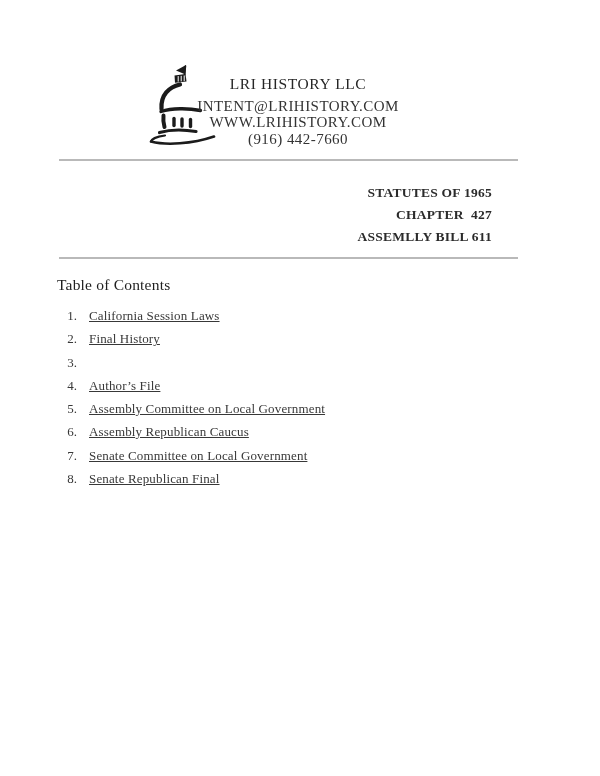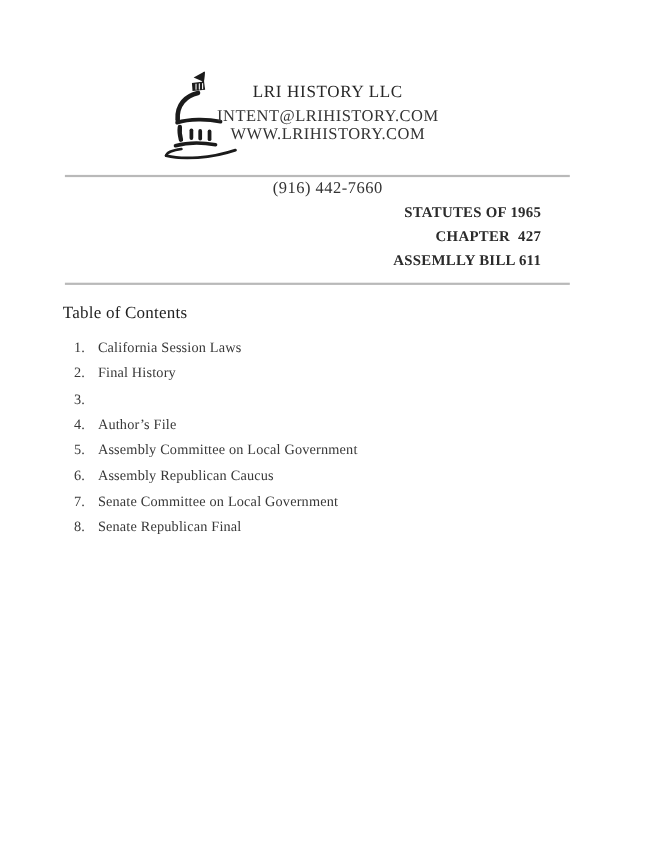--- a/index.html
+++ b/index.html
@@ -20,21 +20,21 @@
   .head-line { position:absolute; left:0; right:4px; text-align:center; color:#2b2b2b; }
   .company {
     top: 75px;
     font-size: 15.5px;
     letter-spacing: 0.6px;
     color: #262626;
   }
   .contact { font-size: 15px; letter-spacing: 0.45px; color:#333333; }
   .contact.email   { top: 97.5px; }
   .contact.website { top: 114px; }
-  .contact.phone   { top: 130.5px; margin-top: 32px; }
+  .contact.phone   { top: 130.5px; }
   
   .rule {
     position:absolute; left:59px; width:459px; height:2px;
     background:#b9b9b9; border:none;
   }
   .rule.top    { top: 159px; }
   .rule.middle { top: 257px; }
   
   .case-block {
     position:absolute;
@@ -68,21 +68,21 @@
     height: 23.3px;
     line-height: 17px;
     display: flex;
   }
   .toc-num {
     display:inline-block;
     width: 20px;
     text-align: right;
     flex: 0 0 20px;
   }
-  .toc-label { margin-left: 12px; letter-spacing: 0.15px; }
+  .toc-label { margin-left: 12px; letter-spacing: 0.15px; text-decoration: underline; }
 </style>
 </head>
 <body>
 
 <div class="page">
 
   <svg class="logo" viewBox="0 0 74 84" fill="none" stroke="#1b1b1b" stroke-linecap="round">
 
     <path d="M42,4 L32,9.5 L41.5,13.5 Z" fill="#1b1b1b" stroke="none"></path>
     <path d="M41.5,5 L40.5,14" stroke-width="1.6"></path>

